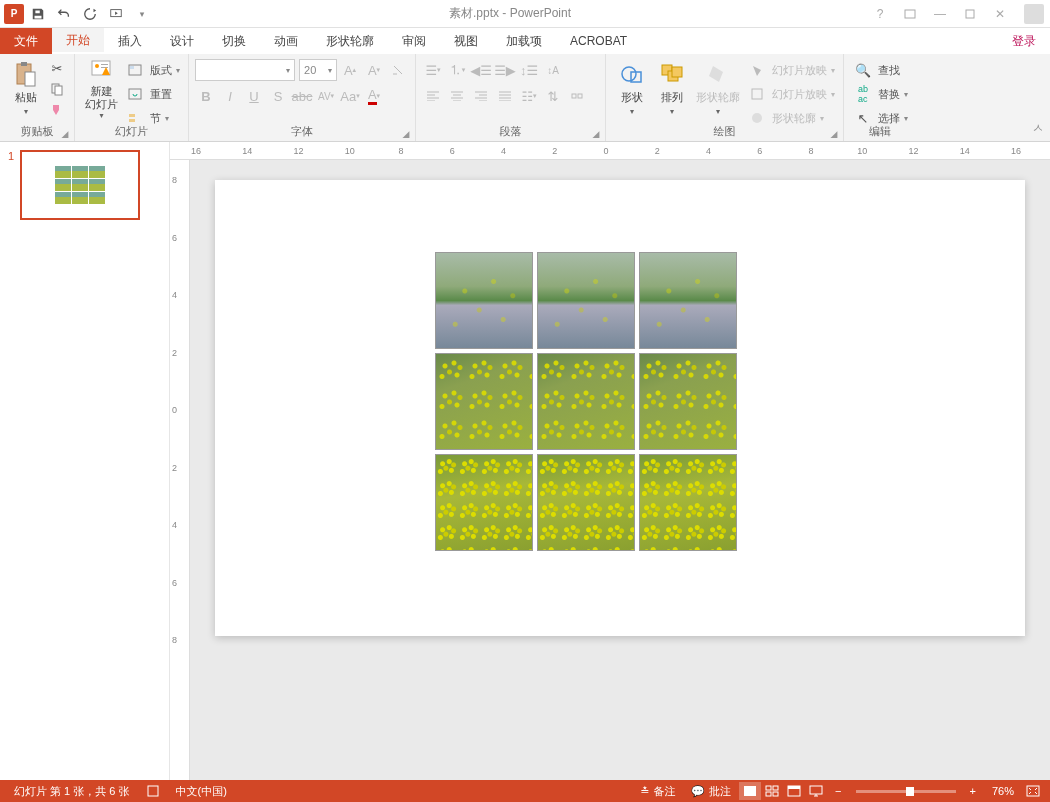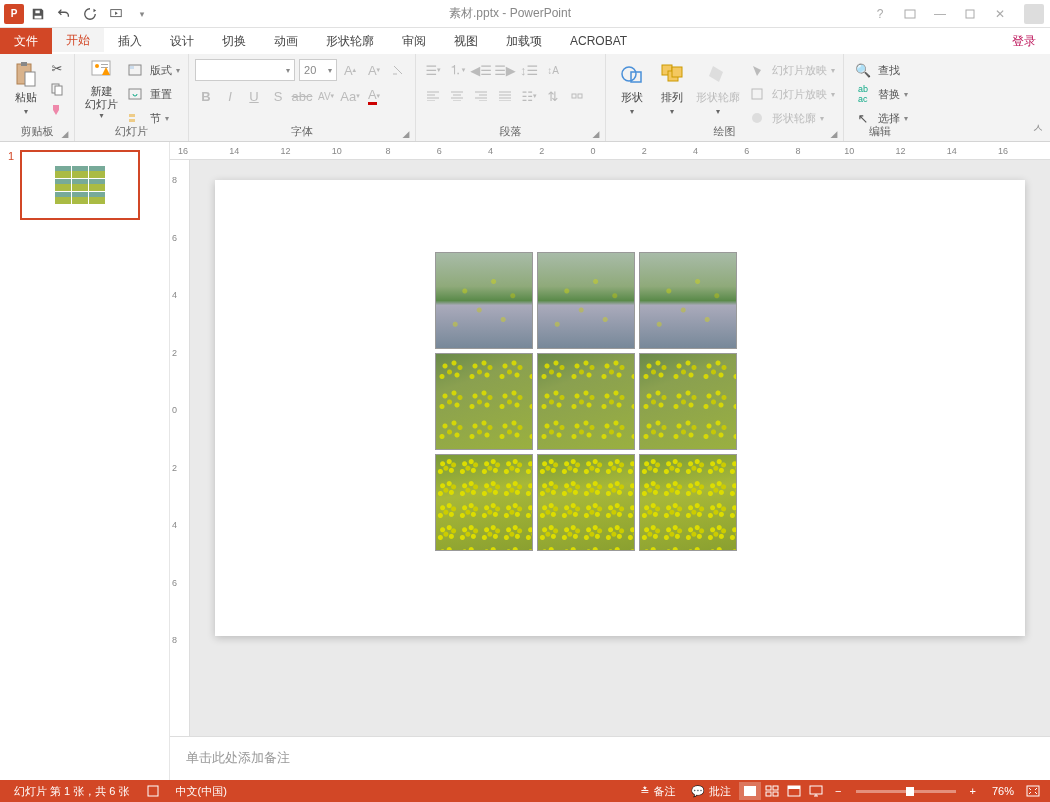--- a/index.html
+++ b/index.html
@@ -48,21 +48,21 @@
 .workspace { display:flex; height:calc(802px - 28px - 26px - 88px - 22px); }
 .slide-panel { width:170px; background:#fff; border-right:1px solid #e6e6e6; padding:8px; overflow:auto; }
 .thumb-wrap { display:flex; gap:6px; }
 .thumb-num { font-size:11px; color:#d24726; }
 .thumb { width:120px; height:70px; border:2px solid #d24726; background:#fff; display:flex; align-items:center; justify-content:center; }
 .thumb-inner { width:50px; height:38px; display:grid; grid-template-columns:repeat(3,1fr); grid-template-rows:repeat(3,1fr); gap:1px; }
 .thumb-inner div { background:linear-gradient(#7a9 40%,#ab4 40%); }
 
 .editor { flex:1; background:#eee; display:flex; flex-direction:column; position:relative; }
 .ruler-h { height:18px; background:#fff; border-bottom:1px solid #ddd; position:relative; overflow:hidden; font-size:9px; color:#888; }
-.ruler-h-inner { position:absolute; left:13px; right:0; top:0; height:100%; display:flex; align-items:center; }
+.ruler-h-inner { position:absolute; left:26px; right:0; top:0; height:100%; display:flex; align-items:center; }
 .ruler-h-inner span { position:absolute; transform:translateX(-50%); }
 
 .editor-body { flex:1; display:flex; overflow:hidden; }
 .ruler-v { width:20px; background:#fff; border-right:1px solid #ddd; position:relative; font-size:9px; color:#888; }
 .ruler-v span { position:absolute; left:2px; transform:translateY(-50%); }
 
 .canvas-area { flex:1; background:#eaeaea; overflow:auto; padding:20px 0 0 0; display:flex; justify-content:center; align-items:flex-start; }
 .slide { width:810px; height:456px; background:#fff; box-shadow:0 2px 8px rgba(0,0,0,0.2); position:relative; }
 
 .img-grid { position:absolute; left:220px; top:72px; display:grid; grid-template-columns:repeat(3,98px); grid-template-rows:repeat(3,97px); gap:4px; }
@@ -477,23 +477,20 @@
             <div class="img-cell r2"></div>
             <div class="img-cell r2"></div>
             <div class="img-cell r2"></div>
             <div class="img-cell r3"></div>
             <div class="img-cell r3"></div>
             <div class="img-cell r3"></div>
           </div>
         </div>
       </div>
     </div>
-    <div class="notes">
-      <span>单击此处添加备注</span>
-    </div>
   </div>
 </div>
 
 <div class="statusbar">
   <div class="sb-item">幻灯片 第 1 张，共 6 张</div>
   <div class="sb-item">
       <svg width="14" height="14" viewBox="0 0 14 14">
         <rect x="2" y="2" width="10" height="10" fill="none" stroke="#fff"></rect>
       </svg>
     </div>

